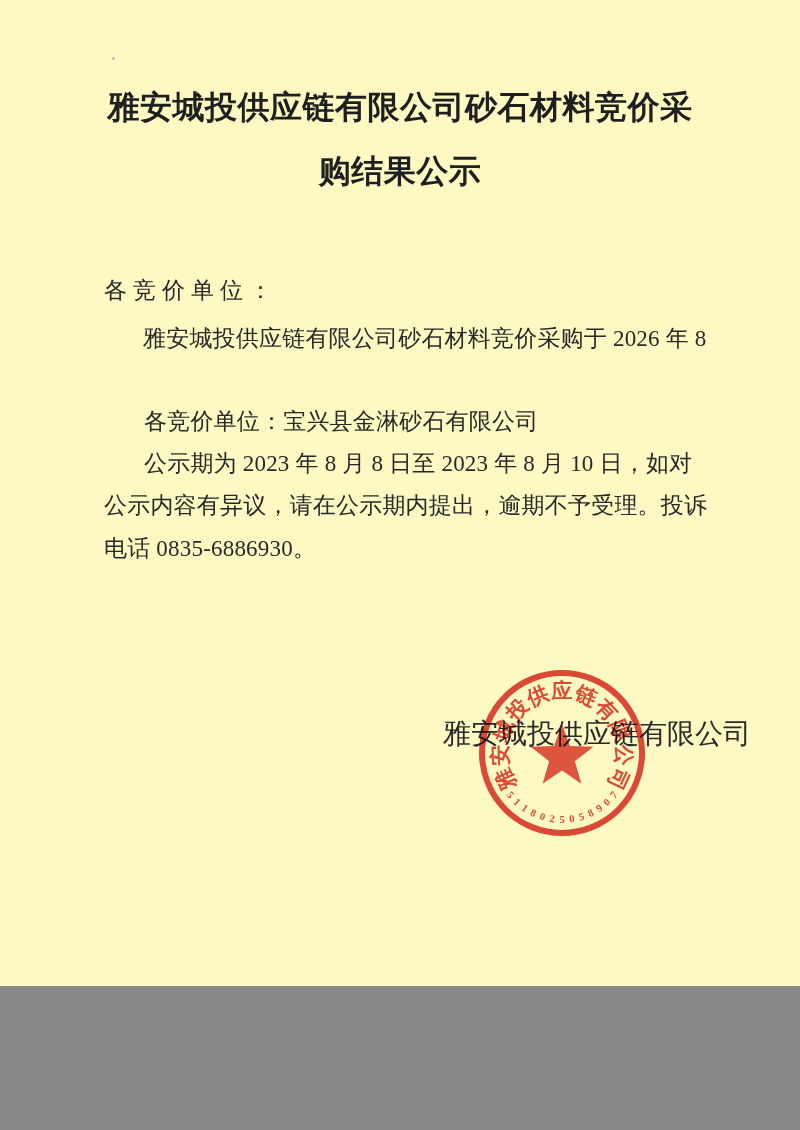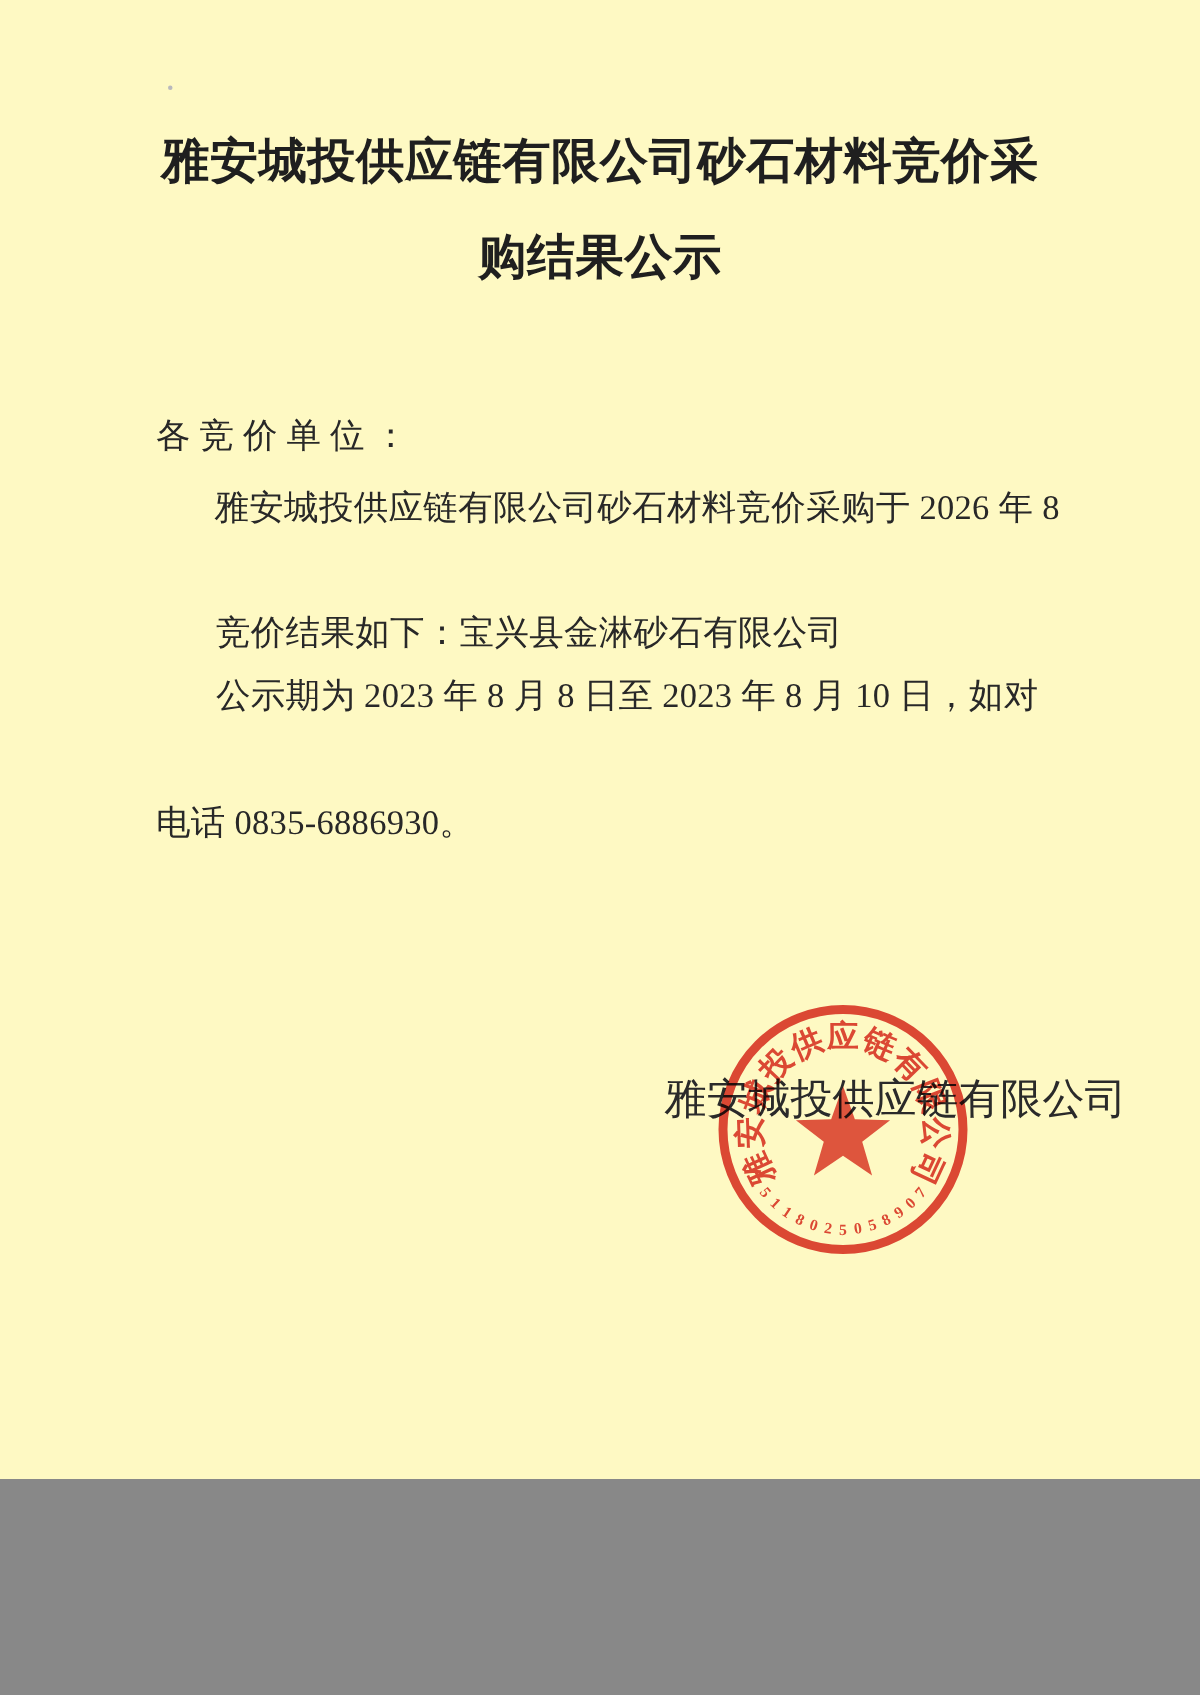--- a/index.html
+++ b/index.html
@@ -72,22 +72,23 @@
 <div class="page" style="--seal: #d93a32;">
 
   <div class="speck" style="left:112px; top:57px;"></div>
 
   <div class="abs title-line" style="top:88px;">雅安城投供应链有限公司砂石材料竞价采</div>
   <div class="abs title-line" style="top:152px;">购结果公示</div>
 
   <div class="abs body-line sp-wide" style="left:104px; top:231px;">各竞价单位：</div>
 
   <div class="abs body-line" style="left:143px; top:279px;">雅安城投供应链有限公司砂石材料竞价采购于 2026 年 8</div>
-  <div class="abs body-line" style="left:144px; top:362px;">竞价结果如下：宝兴县金淋砂石有限公司</div>
+  <div class="abs body-line" style="left:144px; top:362px;">各竞价单位：宝兴县金淋砂石有限公司</div>
   <div class="abs body-line" style="left:144px; top:404px;">公示期为 2023 年 8 月 8 日至 2023 年 8 月 10 日，如对</div>
+  <div class="abs body-line" style="left:104px; top:446px;">公示内容有异议，请在公示期内提出，逾期不予受理。投诉</div>
   <div class="abs body-line" style="left:104px; top:489px;">电话 0835-6886930。</div>
 
   <div class="abs sig-line" style="left:443px; top:720px;">雅安城投供应链有限公司</div>
 
   <svg class="stamp" viewBox="-90 -90 180 180">
     <circle class="stamp-ring" cx="0" cy="0" r="80"></circle>
     <polygon class="stamp-star" points="0,-29 7.9,-6.9 31.4,-6.2 12.8,8.2 19.4,30.7 0,17.5 -19.4,30.7 -12.8,8.2 -31.4,-6.2 -7.9,-6.9"></polygon>
     <g id="stamp-ring-text">
         <text class="ring-char" x="0" y="0" text-anchor="middle" transform="translate(-56.19 26.20) rotate(-115.0)" dy="7">雅</text>
         <text class="ring-char" x="0" y="0" text-anchor="middle" transform="translate(-61.96 2.16) rotate(-92.0)" dy="7">安</text>

